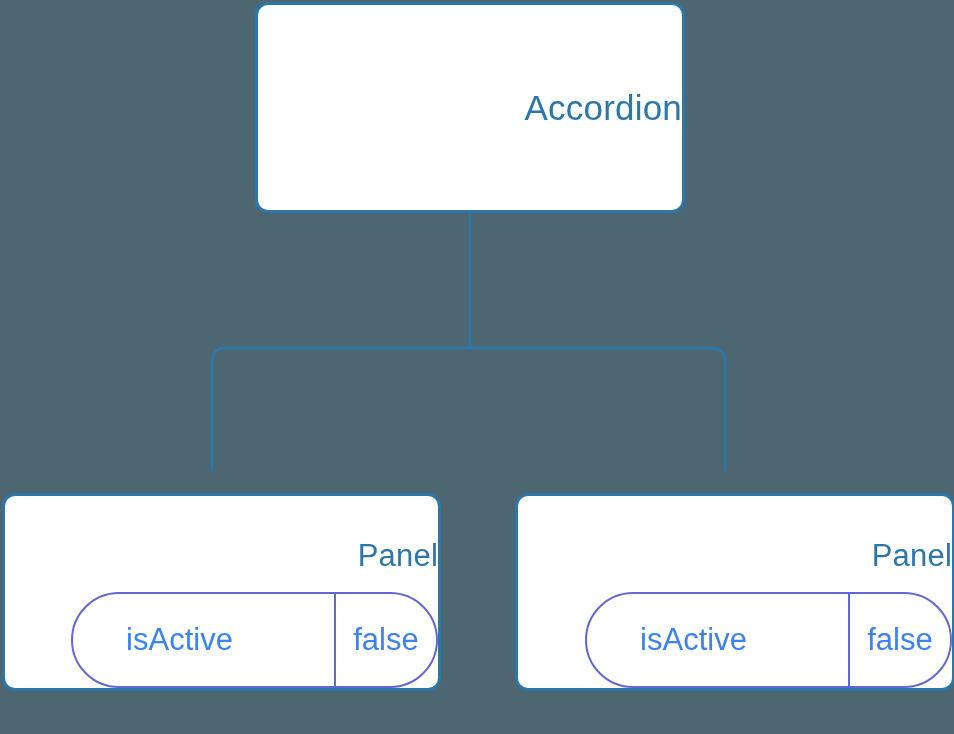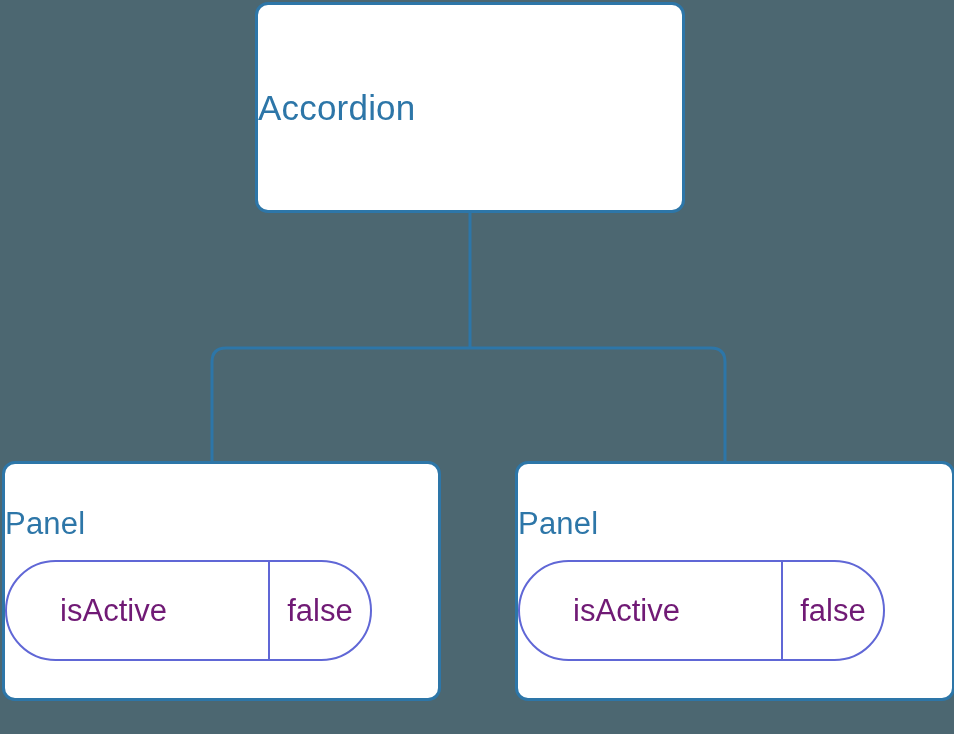--- a/index.html
+++ b/index.html
@@ -35,21 +35,21 @@
   
   .node {
     position: absolute;
     z-index: 2;
     background: #ffffff;
     border: 3px solid #2d76a8;
     border-radius: 13px;
     box-sizing: border-box;
     display: flex;
     flex-direction: column;
-    align-items: flex-start;
+    align-items: flex-end;
   }
 
   .node-title {
     color: #2d76a8;
     font-weight: 400;
     letter-spacing: 0.2px;
     white-space: nowrap;
   }
 
   
@@ -60,22 +60,22 @@
     height: 211px;
     justify-content: center;
   }
   #node-accordion .node-title {
     font-size: 35px;
     line-height: 40px;
   }
 
   
   .node-panel {
-    top: 461px;
-    height: 240px;
+    top: 493px;
+    height: 198px;
     padding-top: 42px;
   }
   #node-panel-left  { left: 2px;   width: 439px; }
   #node-panel-right { left: 515px; width: 440px; }
 
   .node-panel .node-title {
     font-size: 31px;
     line-height: 36px;
   }
 
@@ -90,21 +90,21 @@
     display: flex;
     align-items: stretch;
     background: transparent;
   }
 
   .state-key,
   .state-value {
     display: flex;
     align-items: center;
     justify-content: center;
-    color: #701a75;
+    color: #3b82f6;
     font-size: 31px;
     line-height: 36px;
     white-space: nowrap;
     box-sizing: border-box;
   }
   .state-key {
     flex: 0 0 213px;
   }
   .state-value {
     flex: 1 1 auto;

